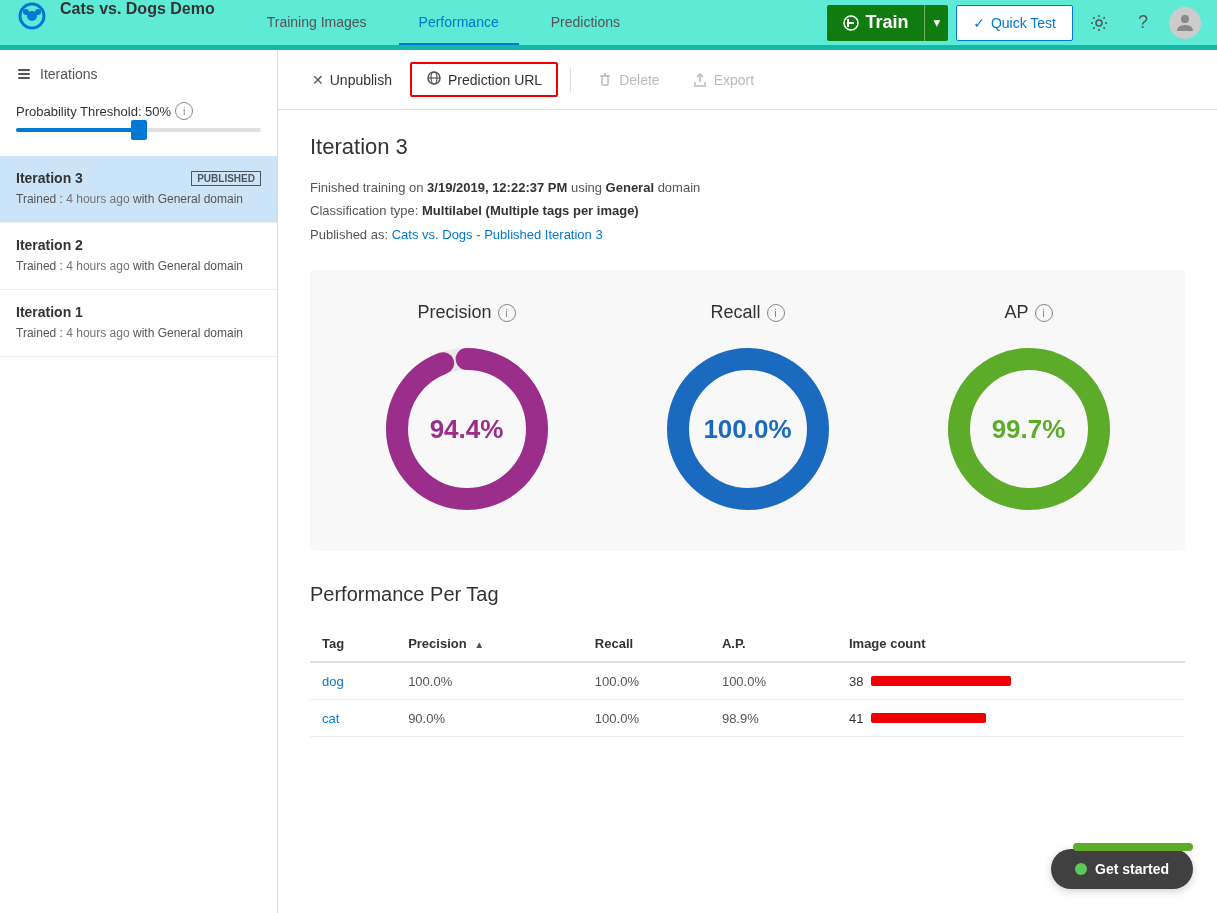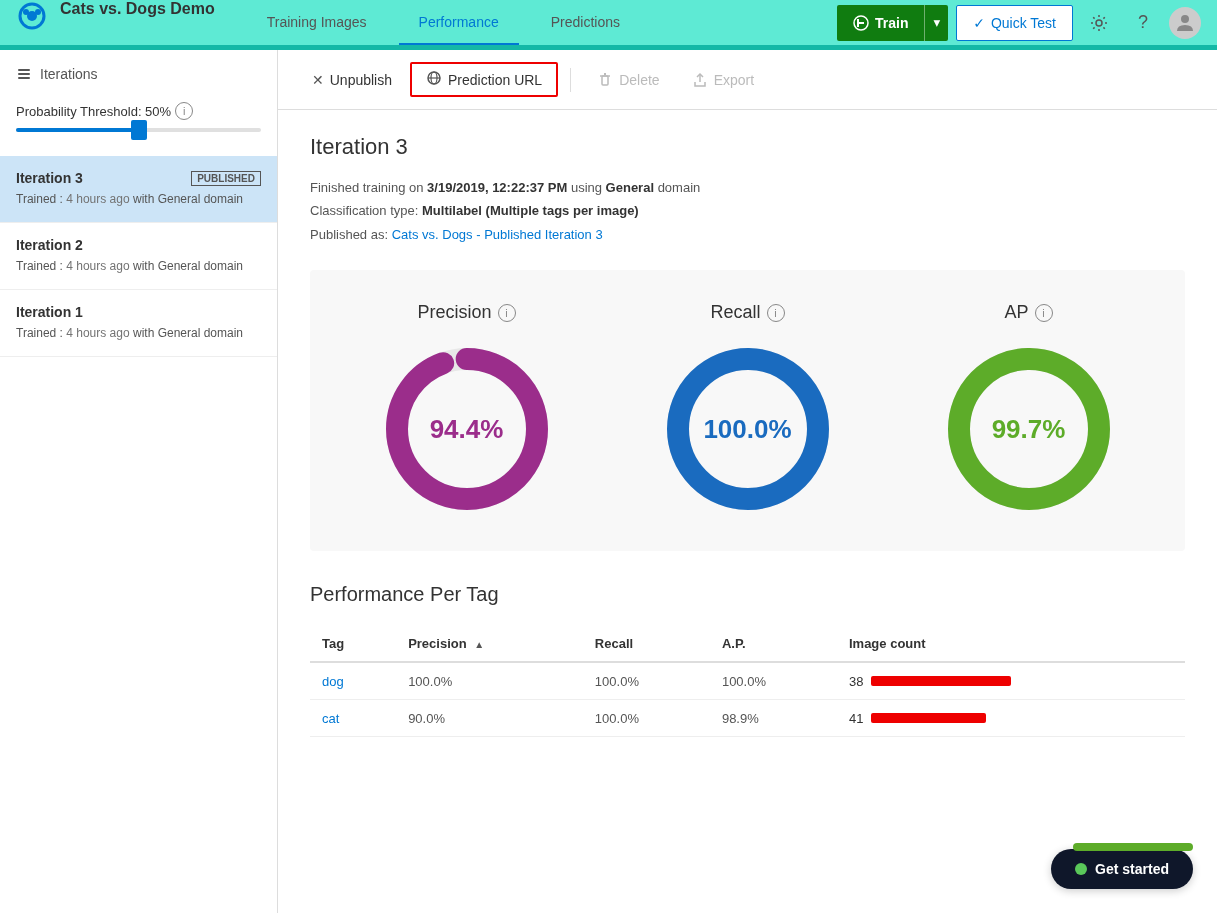--- a/index.html
+++ b/index.html
@@ -7,21 +7,21 @@
 
     
     .header { display: flex; height: 50px; border-bottom: 5px solid #14b8a6; padding: 0 16px; background: #5eead4; }
     .app-icon { width: 32px; height: 32px; margin-right: 12px; display: flex; align-items: center; justify-content: center; }
     .app-title { font-size: 16px; font-weight: 600; color: #333; margin-right: 32px; white-space: nowrap; }
     .nav-tabs { display: flex; gap: 12px; flex: 1; }
     .nav-tab { padding: 14px 20px; cursor: pointer; color: #555; font-size: 14px; border-bottom: 2px solid transparent; }
     .nav-tab.active { color: #0078d4; border-bottom: 2px solid #0078d4; font-weight: 500; }
     .header-actions { display: flex; align-items: center; gap: 8px; margin-left: auto; }
     .btn-train { display: flex; align-items: center; background: #107c10; color: #fff; border: none; border-radius: 2px; cursor: pointer; height: 36px; }
-    .btn-train-main { padding: 0 16px; font-size: 14px; font-weight: 600; display: flex; align-items: center; gap: 6px; }
+    .btn-train-main { padding: 0 16px; font-size: 18px; font-weight: 600; display: flex; align-items: center; gap: 6px; }
     .btn-train-arrow { padding: 0 8px; border-left: 1px solid rgba(255,255,255,0.4); height: 100%; display: flex; align-items: center; }
     .btn-quick-test { display: flex; align-items: center; gap: 6px; padding: 0 16px; height: 36px; border: 1px solid #0078d4; color: #0078d4; background: #fff; border-radius: 2px; cursor: pointer; font-size: 14px; font-weight: 500; }
     .icon-btn { width: 36px; height: 36px; display: flex; align-items: center; justify-content: center; cursor: pointer; color: #555; border: none; background: transparent; }
     .avatar { width: 32px; height: 32px; border-radius: 50%; background: #ccc; display: flex; align-items: center; justify-content: center; cursor: pointer; }
 
     
     .main { display: flex; height: calc(913px - 50px); }
 
     
     .sidebar { width: 278px; border-right: 1px solid #ddd; display: flex; flex-direction: column; padding: 16px 0; overflow-y: auto; }
@@ -69,21 +69,21 @@
     .perf-table th { text-align: left; padding: 10px 12px; font-size: 13px; font-weight: 600; color: #333; border-bottom: 2px solid #ddd; }
     .perf-table td { padding: 10px 12px; font-size: 13px; border-bottom: 1px solid #eee; }
     .perf-table .tag-link { color: #0078d4; text-decoration: none; cursor: pointer; }
     .perf-table .metric-val { color: #555; }
     .sort-icon { font-size: 10px; margin-left: 4px; color: #555; }
     .bar-container { display: flex; align-items: center; height: 16px; }
     .bar { height: 10px; border-radius: 2px; }
     .bar-red { background: #e00; }
 
     
-    .get-started-btn { position: fixed; bottom: 24px; right: 24px; background: #0f172a; color: #fff; border: none; border-radius: 20px; padding: 12px 24px; font-size: 14px; font-weight: 600; cursor: pointer; box-shadow: 0 2px 8px rgba(0,0,0,0.2); display: flex; align-items: center; gap: 8px; }
+    .get-started-btn { position: fixed; bottom: 24px; right: 24px; background: #404040; color: #fff; border: none; border-radius: 20px; padding: 12px 24px; font-size: 14px; font-weight: 600; cursor: pointer; box-shadow: 0 2px 8px rgba(0,0,0,0.2); display: flex; align-items: center; gap: 8px; }
     .get-started-btn::before { content: ''; width: 12px; height: 12px; border-radius: 50%; background: #5ac85a; }
 
     .divider { width: 1px; height: 24px; background: #ddd; margin: 0 8px; }
   </style>
 </head>
 <body>
 
 <div class="header">
   <div class="app-icon">
     <svg width="28" height="28" viewBox="0 0 28 28">

